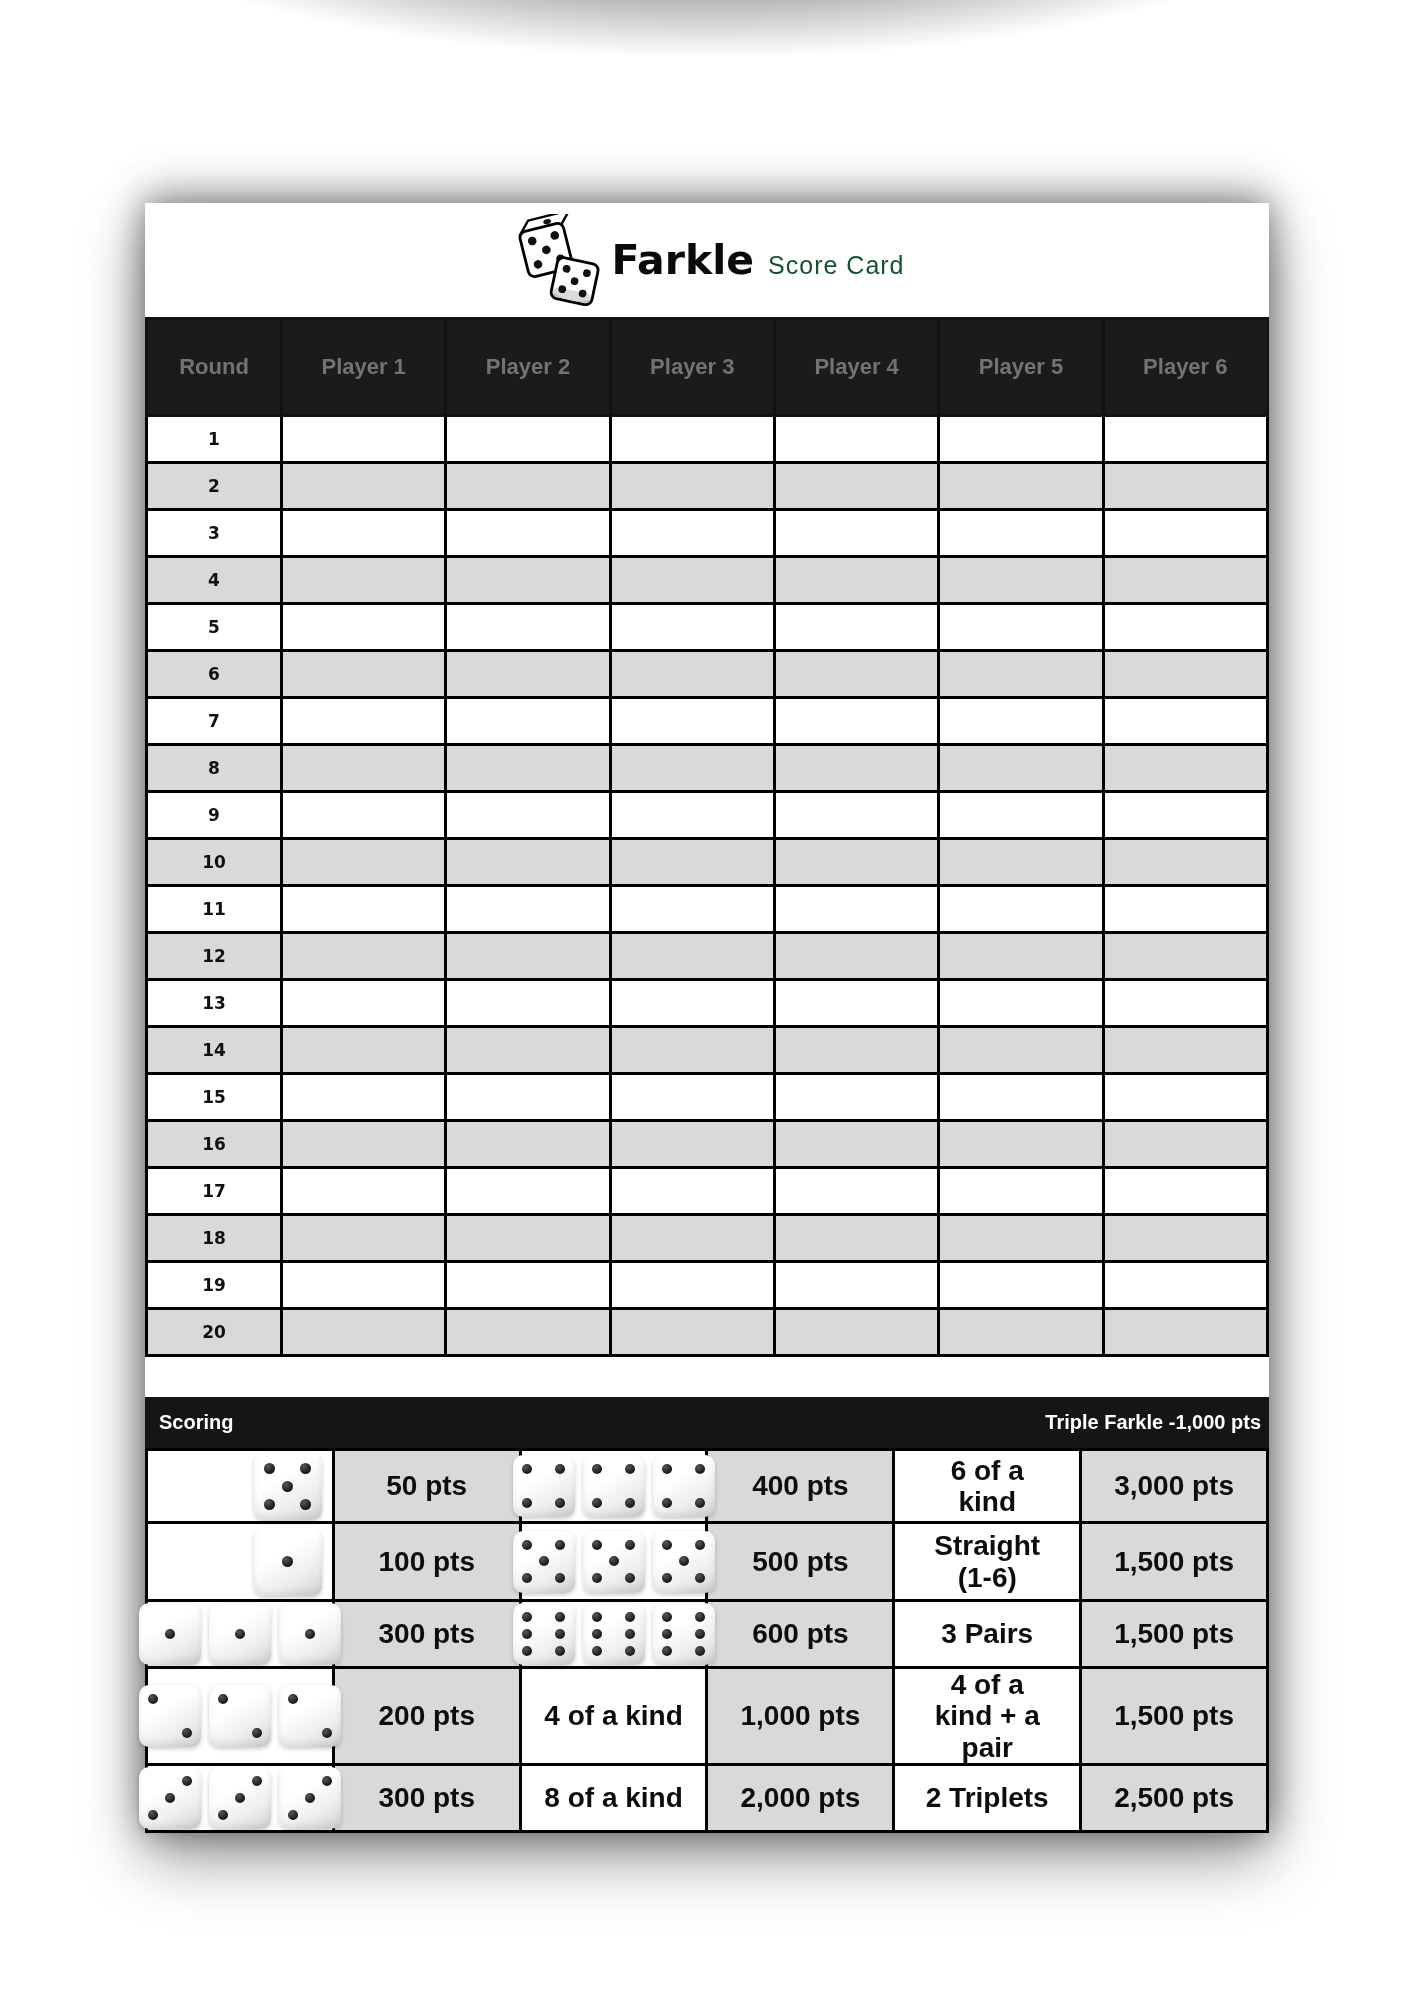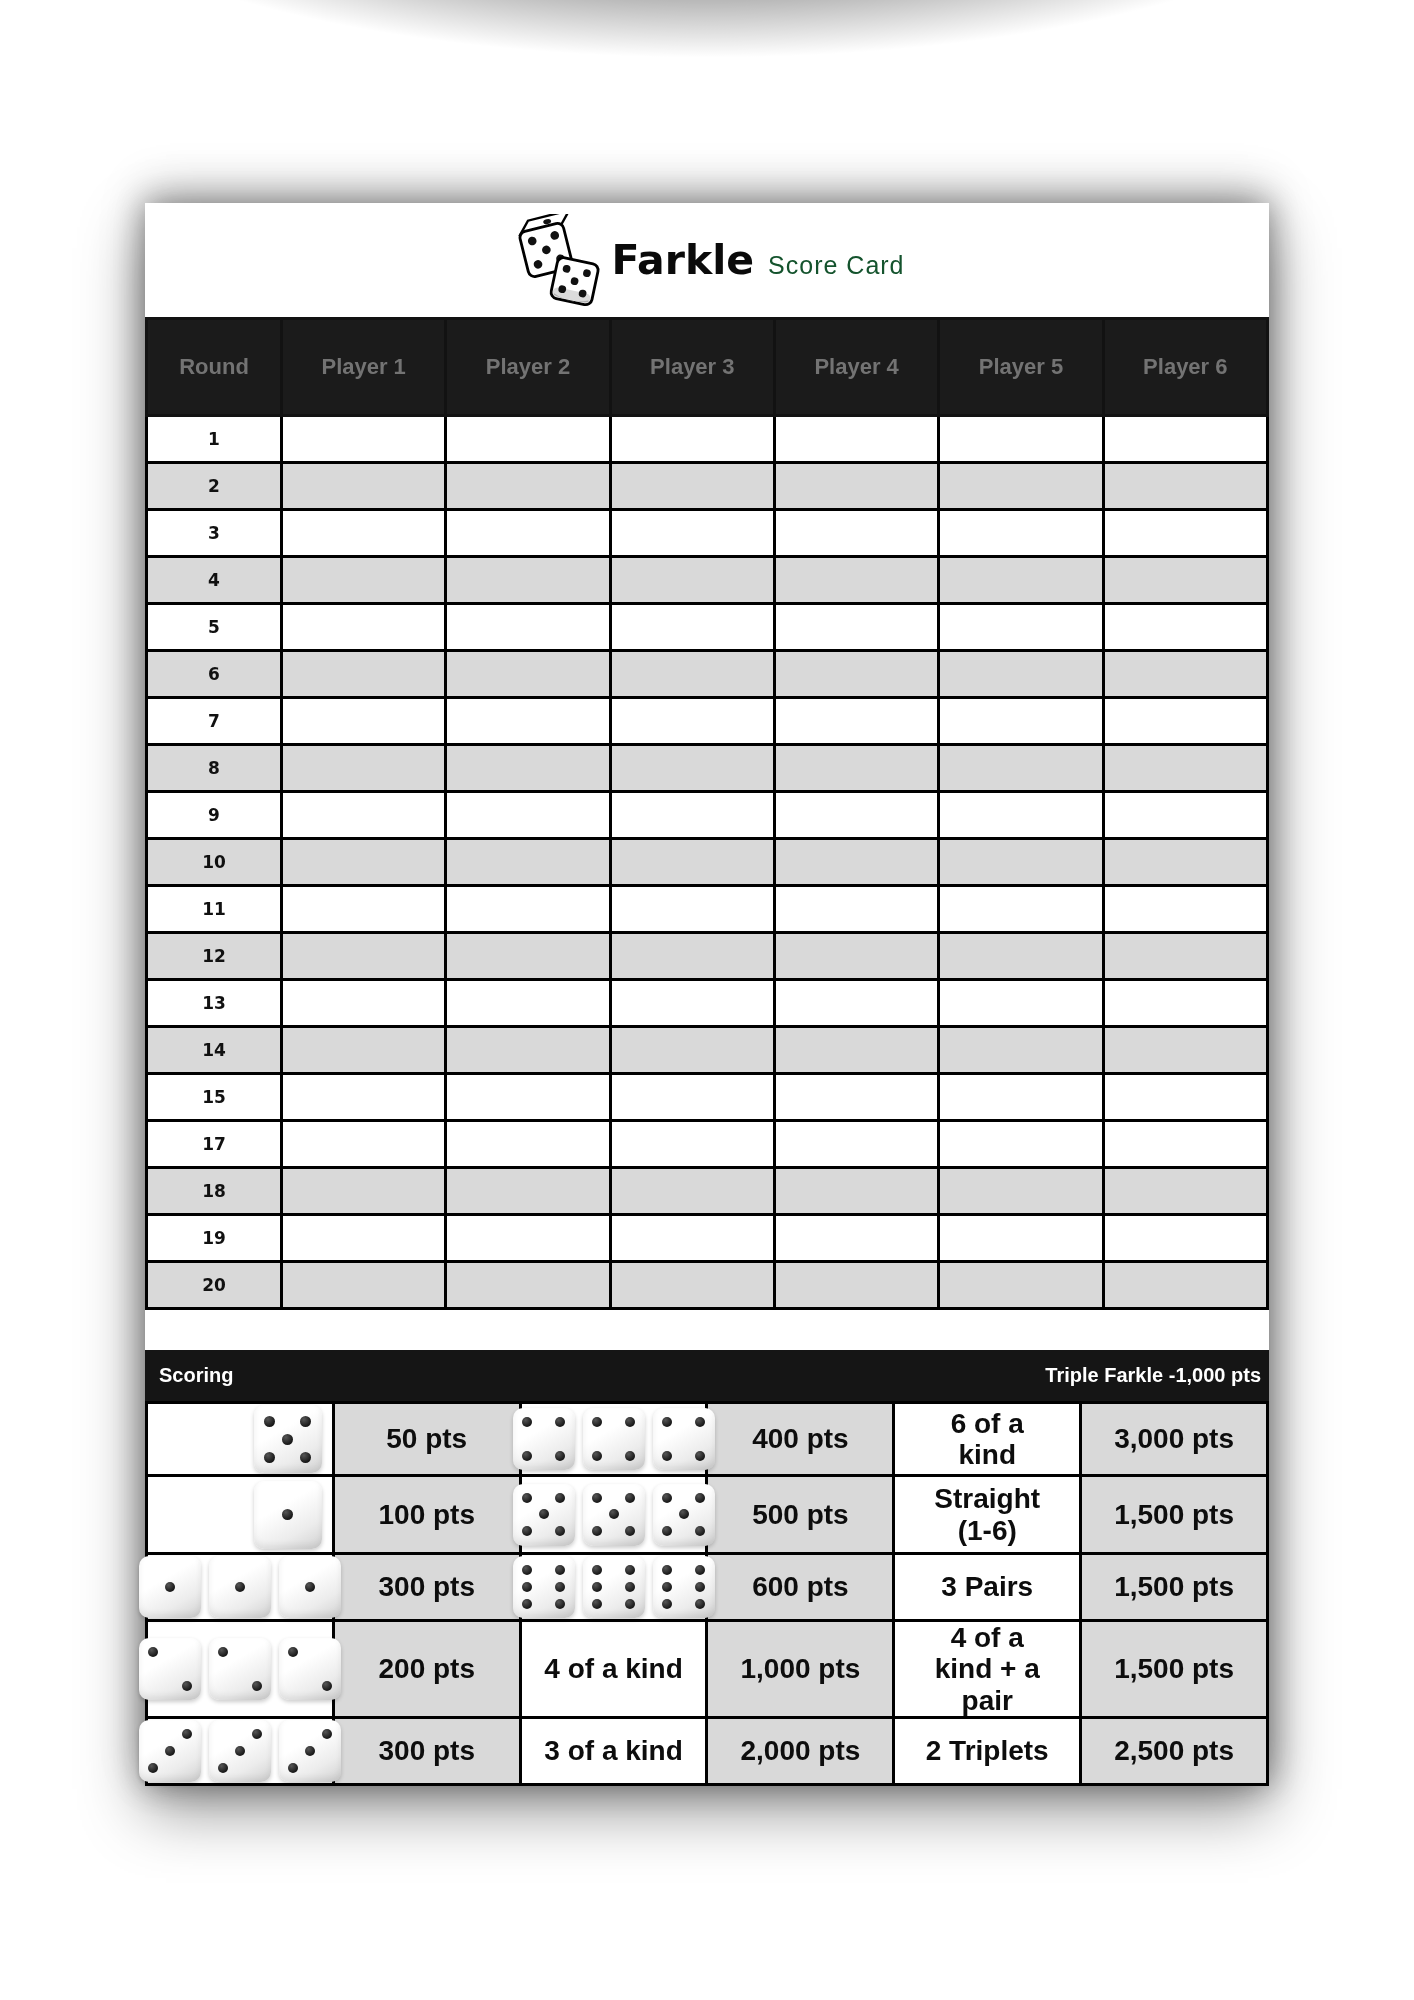--- a/index.html
+++ b/index.html
@@ -238,20 +238,29 @@
           </tr>
           <tr>
             <td class="round">15</td>
             <td></td>
             <td></td>
             <td></td>
             <td></td>
             <td></td>
             <td></td>
           </tr>
+          <tr class="alt">
+            <td class="round">16</td>
+            <td></td>
+            <td></td>
+            <td></td>
+            <td></td>
+            <td></td>
+            <td></td>
+          </tr>
           <tr>
             <td class="round">17</td>
             <td></td>
             <td></td>
             <td></td>
             <td></td>
             <td></td>
             <td></td>
           </tr>
           <tr class="alt">
@@ -563,21 +572,21 @@
                   <span></span>
                   <span class="pip"></span>
                   <span></span>
                   <span class="pip"></span>
                   <span></span>
                   <span></span>
                 </div>
               </div>
             </td>
             <td class="shade">300 pts</td>
-            <td>3 of a kind</td>
+            <td>8 of a kind</td>
             <td class="shade">2,000 pts</td>
             <td class="combo">2 Triplets</td>
             <td class="shade">2,500 pts</td>
           </tr>
         </tbody>
     </table>
 
   </div>
 </div>
 

